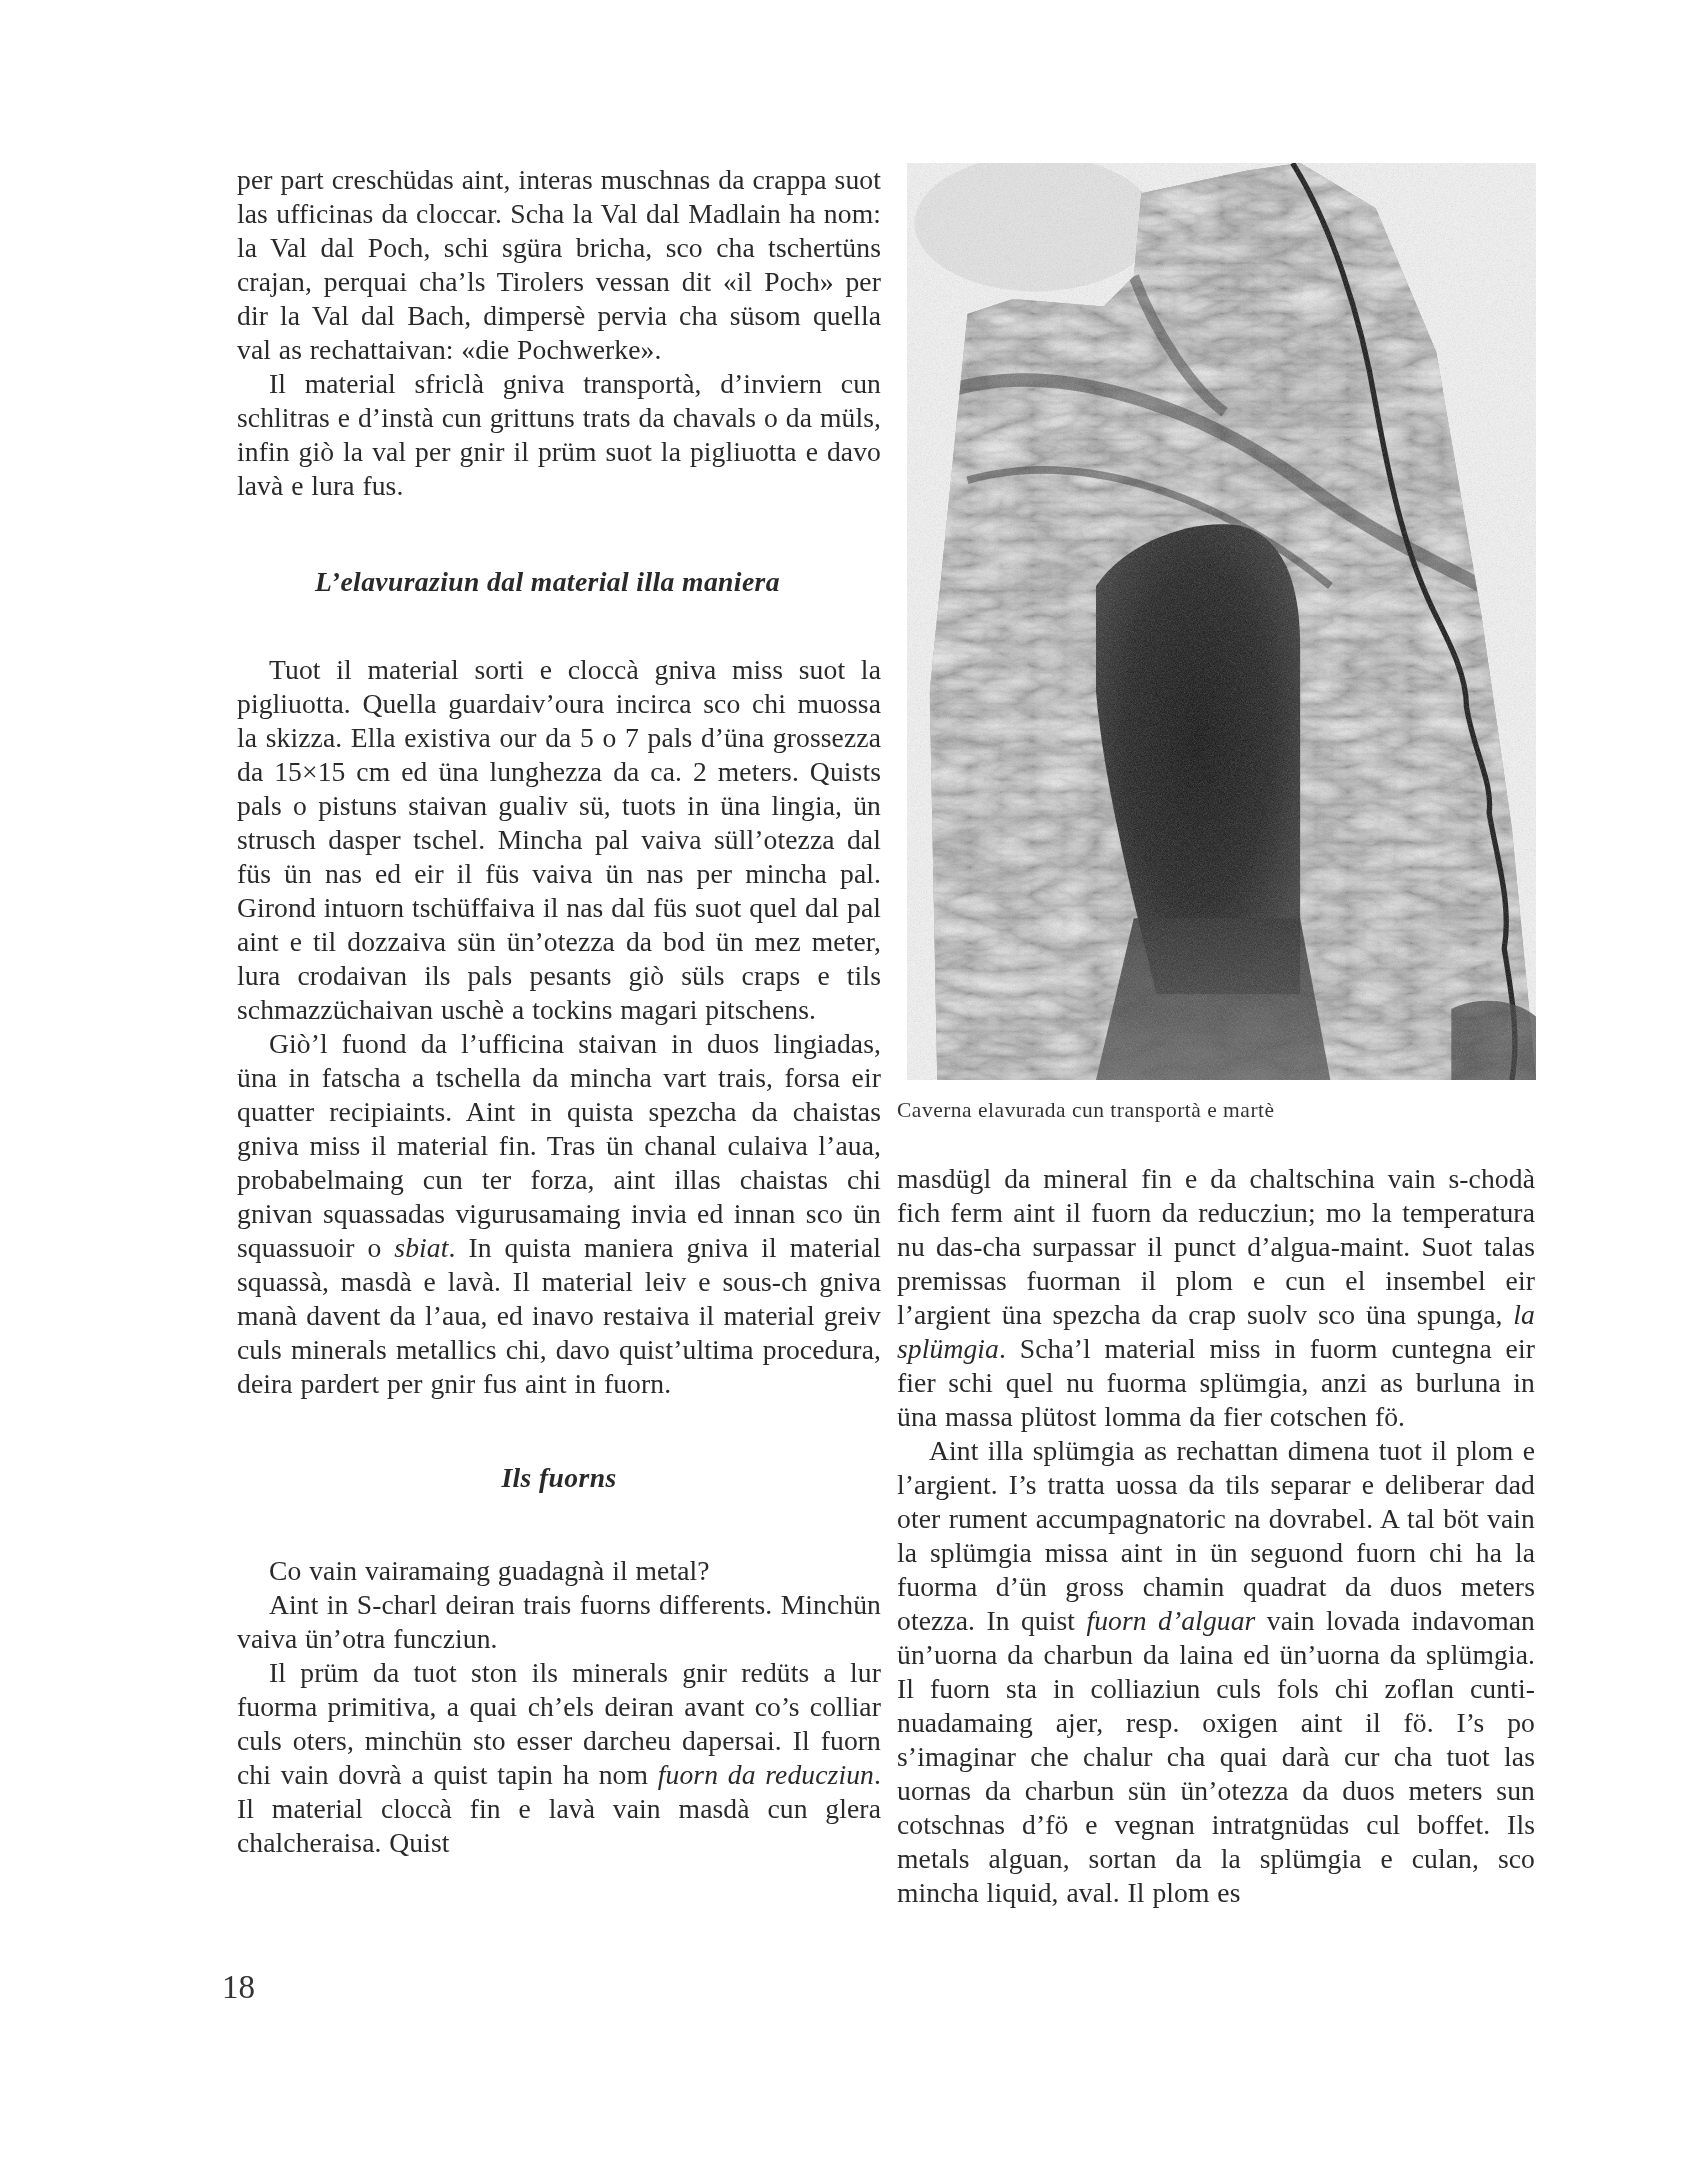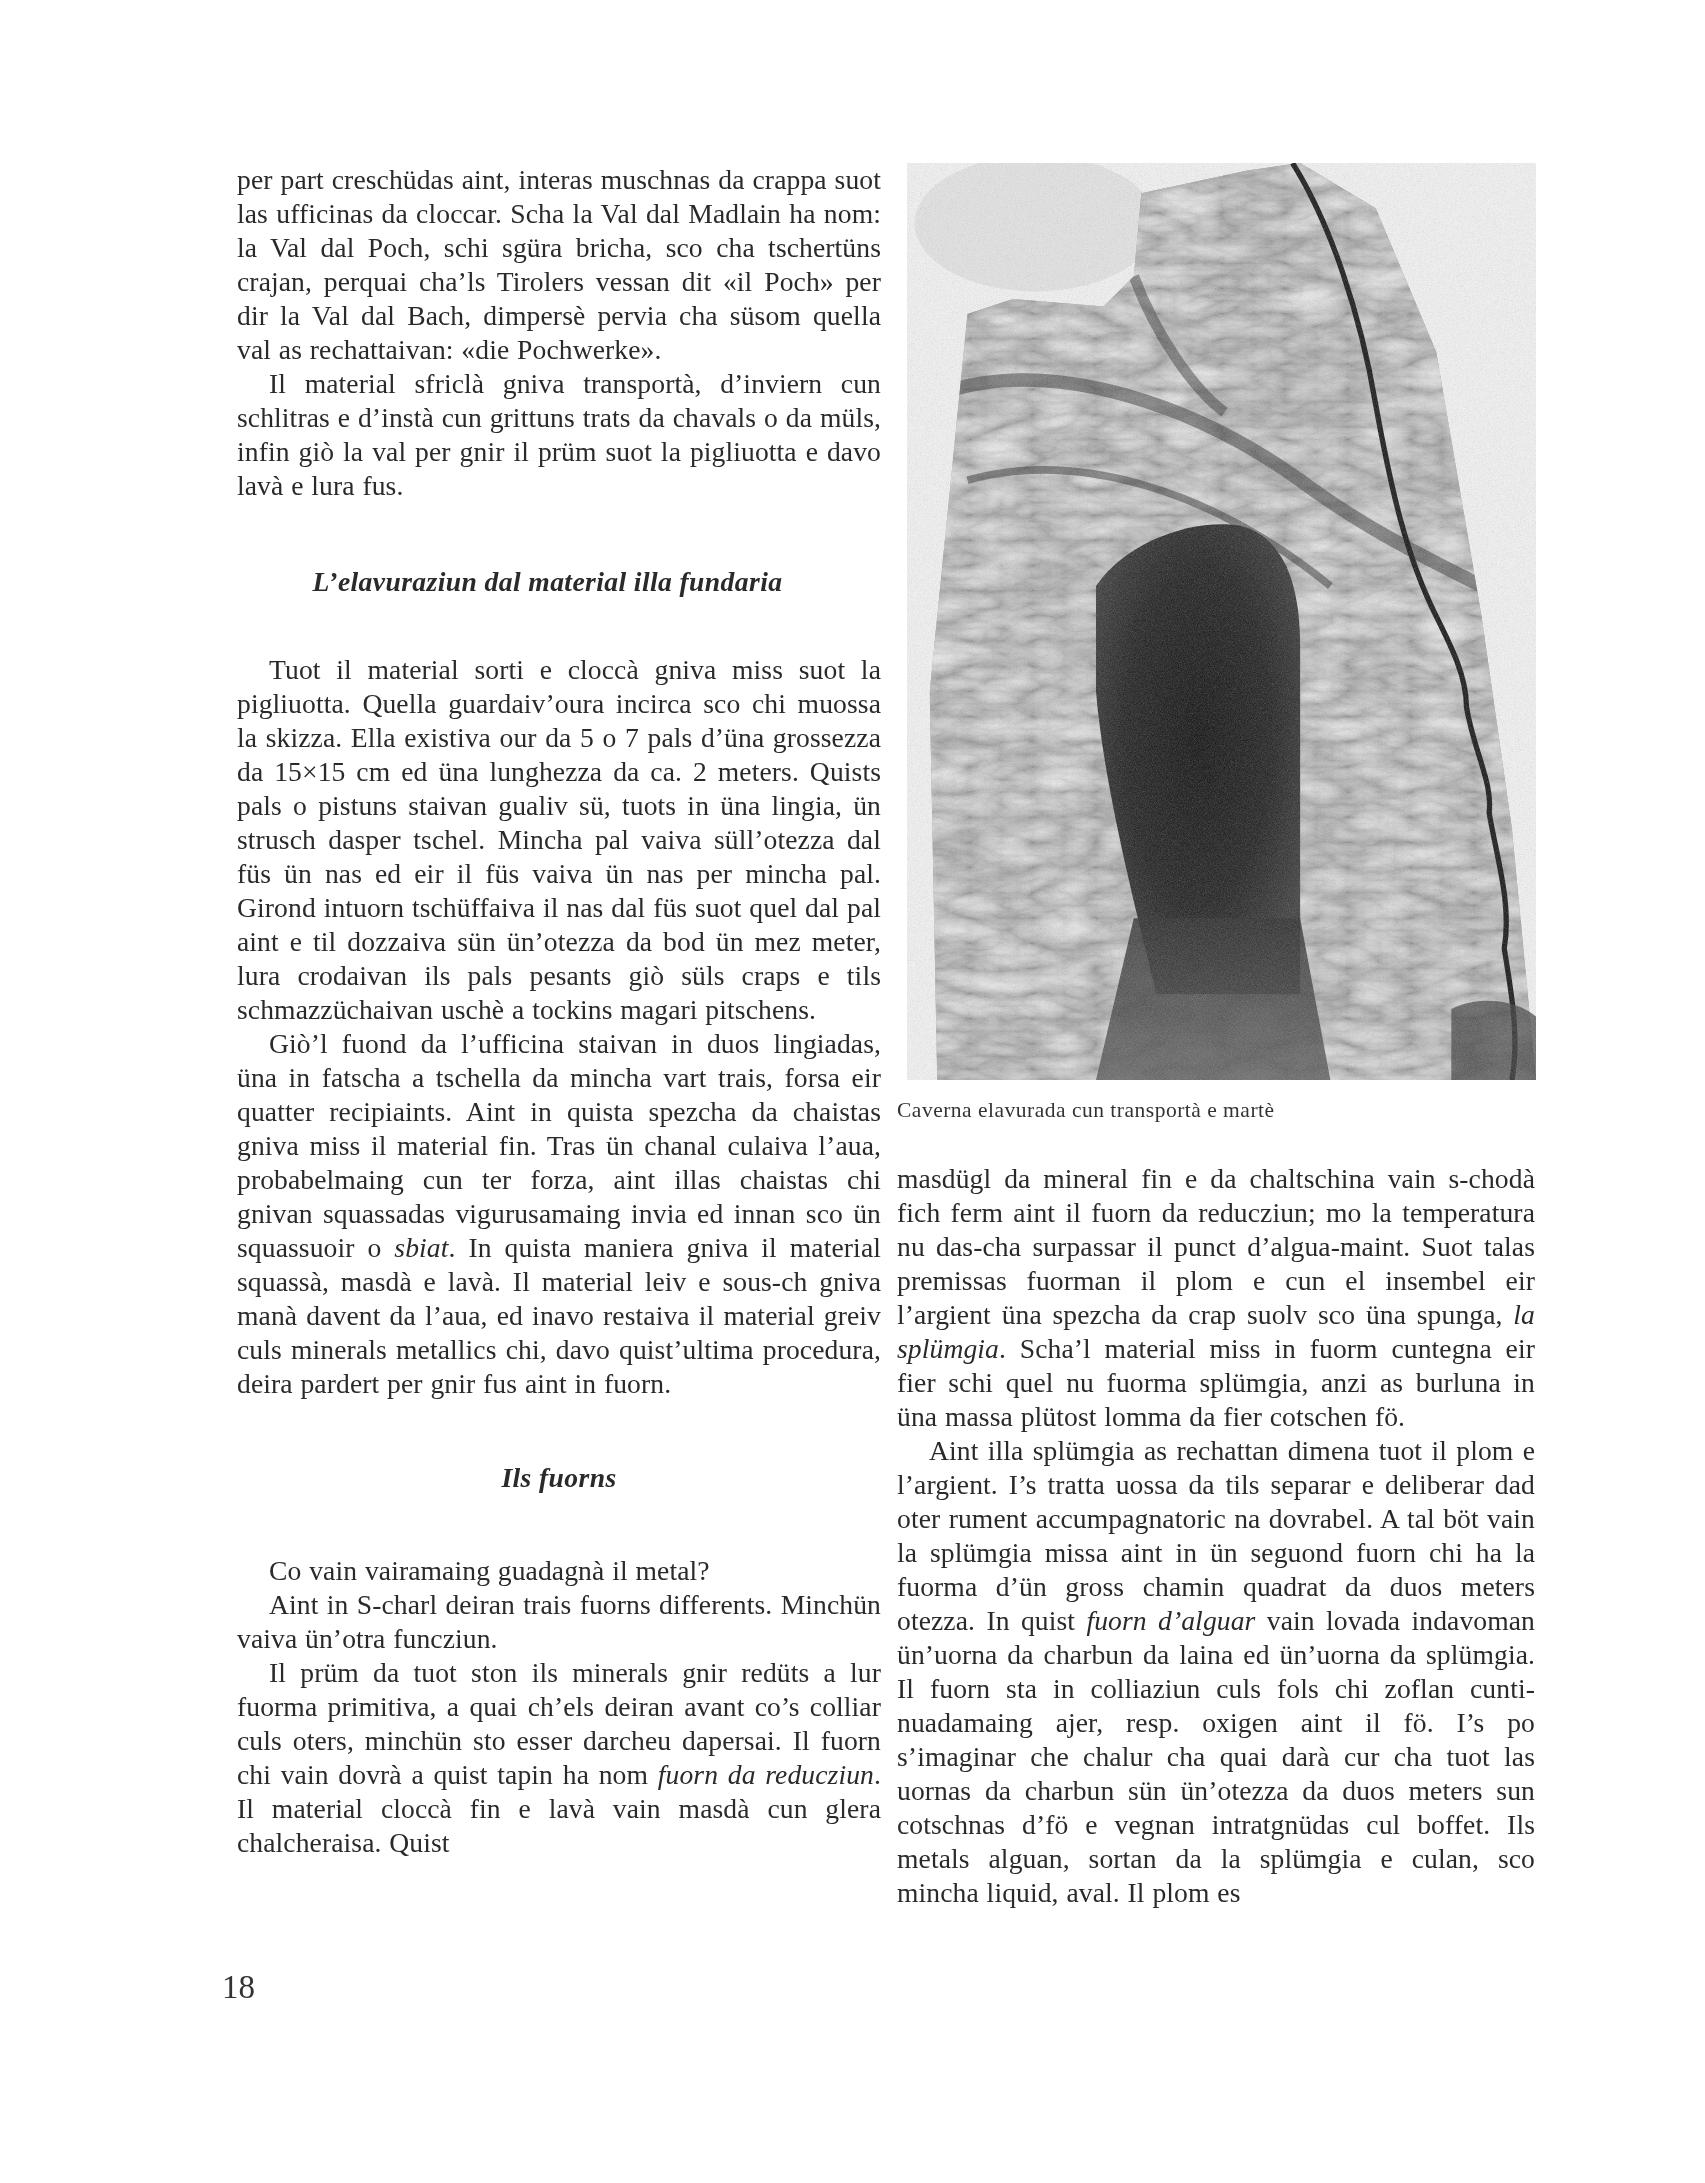--- a/index.html
+++ b/index.html
@@ -53,21 +53,21 @@
   </style>
 </head>
 <body>
 
 <div class="page">
 
   <div class="col-left">
     <p class="p">per part creschüdas aint, interas muschnas da crappa suot las ufficinas da cloccar. Scha la Val dal Madlain ha nom: la Val dal Poch, schi sgüra bricha, sco cha tschertüns crajan, perquai cha’ls Tirolers vessan dit «il Poch» per dir la Val dal Bach, dimpersè pervia cha süsom quella val as rechattaivan: «die Pochwerke».</p>
     <p class="p indent">Il material sfriclà gniva transportà, d’inviern cun schlitras e d’instà cun grittuns trats da chavals o da müls, infin giò la val per gnir il prüm suot la pigliuotta e davo lavà e lura fus.</p>
 
-    <h2 class="section-heading h1">L’elavuraziun dal material illa fundaria</h2>
+    <h2 class="section-heading h1">L’elavuraziun dal material illa maniera</h2>
 
     <p class="p indent">Tuot il material sorti e cloccà gniva miss suot la pigliuotta. Quella guardaiv’oura incirca sco chi muossa la skizza. Ella existiva our da 5 o 7 pals d’üna grossezza da 15×15 cm ed üna lunghezza da ca. 2 meters. Quists pals o pistuns staivan gualiv sü, tuots in üna lingia, ün strusch dasper tschel. Mincha pal vaiva süll’otezza dal füs ün nas ed eir il füs vaiva ün nas per mincha pal. Girond intuorn tschüffaiva il nas dal füs suot quel dal pal aint e til dozzaiva sün ün’otezza da bod ün mez meter, lura crodaivan ils pals pesants giò süls craps e tils schmazzüchaivan uschè a tockins magari pitschens.</p>
     <p class="p indent"><span>Giò’l fuond da l’ufficina staivan in duos lingiadas, üna in fatscha a tschella da mincha vart trais, forsa eir quatter recipiaints. Aint in quista spezcha da chaistas gniva miss il material fin. Tras ün chanal culaiva l’aua, probabelmaing cun ter forza, aint illas chaistas chi gnivan squassadas vigurusamaing invia ed innan sco ün squassuoir o </span><em>sbiat</em><span>. In quista maniera gniva il material squassà, masdà e lavà. Il material leiv e sous-ch gniva manà davent da l’aua, ed inavo restaiva il material greiv culs minerals metallics chi, davo quist’ultima procedura, deira pardert per gnir fus aint in fuorn.</span></p>
 
     <h2 class="section-heading h2">Ils fuorns</h2>
 
     <p class="p indent">Co vain vairamaing guadagnà il metal?</p>
     <p class="p indent">Aint in S-charl deiran trais fuorns differents. Minchün vaiva ün’otra funcziun.</p>
     <p class="p indent"><span>Il prüm da tuot ston ils minerals gnir redüts a lur fuorma primitiva, a quai ch’els deiran avant co’s colliar culs oters, minchün sto esser darcheu dapersai. Il fuorn chi vain dovrà a quist tapin ha nom </span><em>fuorn da reducziun</em><span>. Il material cloccà fin e lavà vain masdà cun glera chalcheraisa. Quist</span></p>
   </div>

